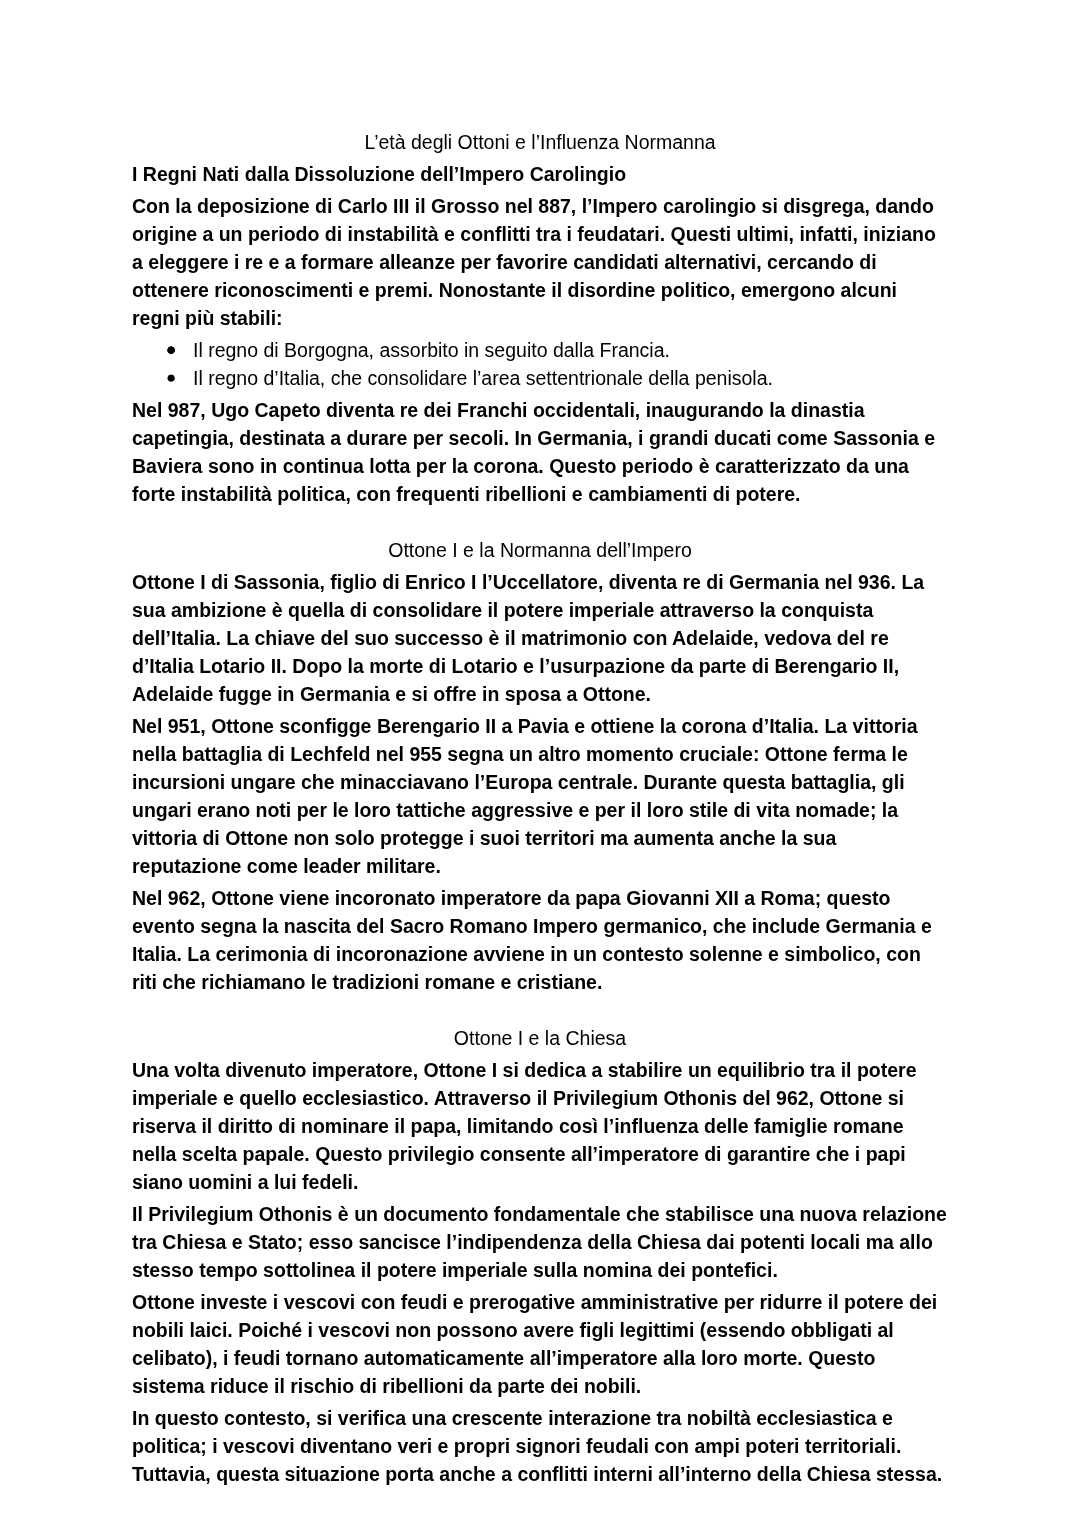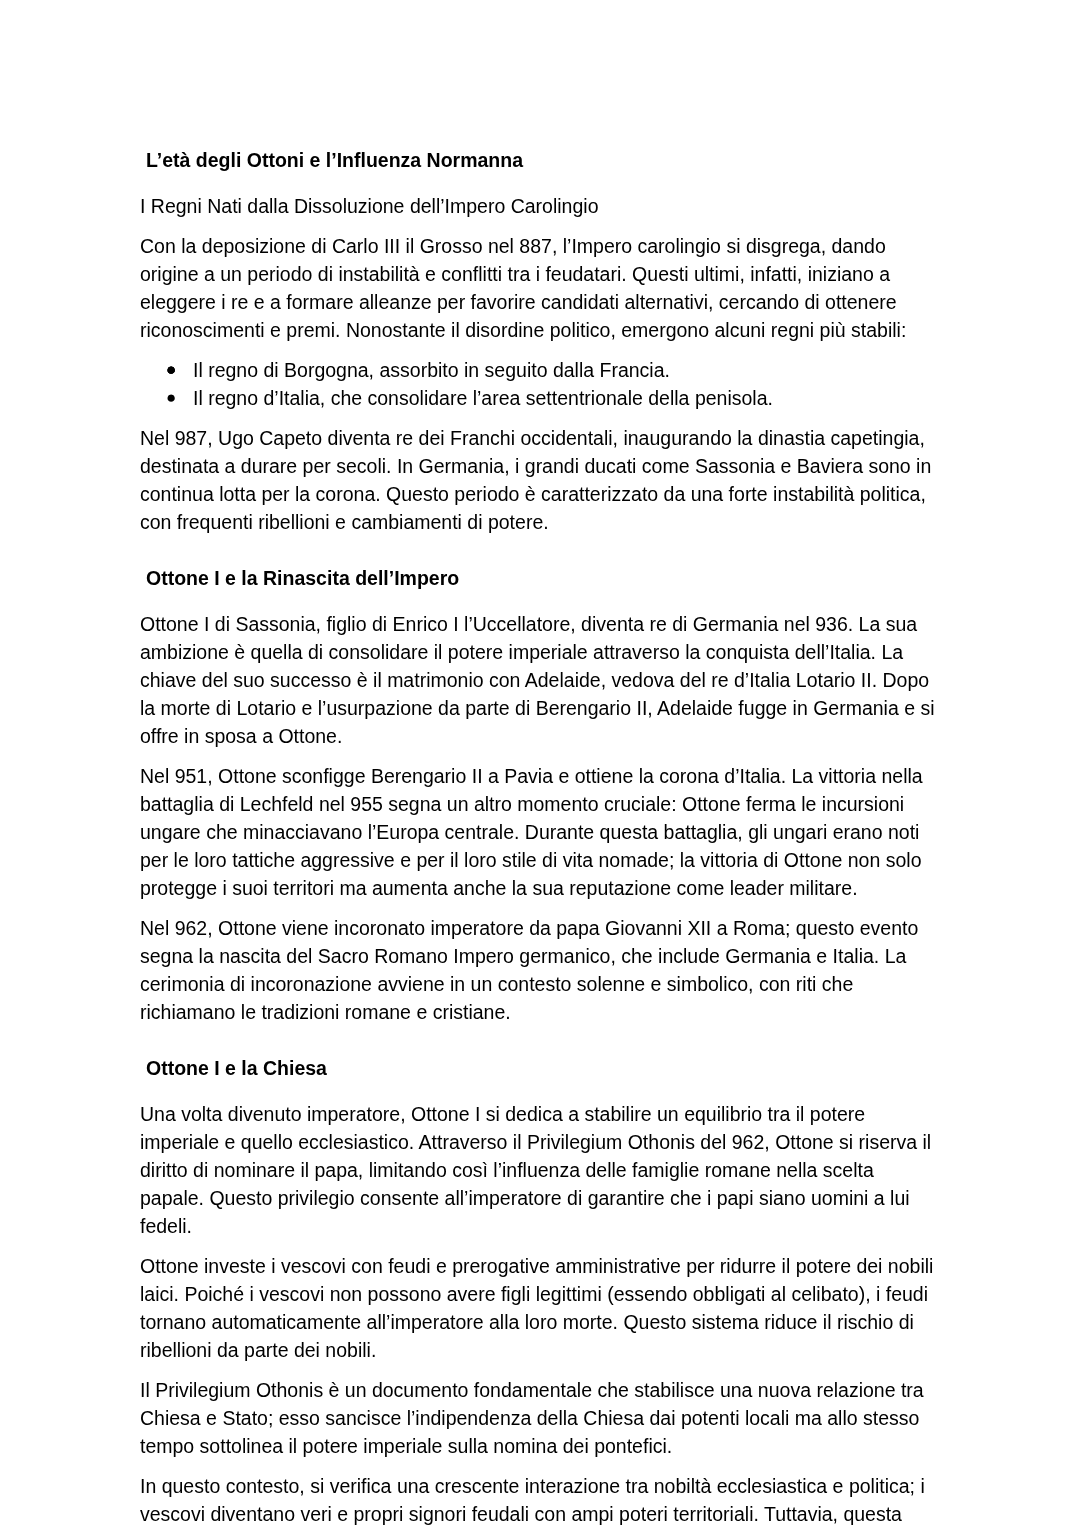--- a/index.html
+++ b/index.html
@@ -29,28 +29,29 @@
   }
   .section {
     margin: 0;
   }
   .section + .section {
     margin-top: 28px;
   }
   h2.heading {
     font-size: 19.5px;
     line-height: 28px;
-    font-weight: bold;
-    margin: 18px;
+    font-weight: normal;
+    margin: 0;
     padding: 0;
+    text-align: center;
   }
   p.para {
-    margin: 12px;
+    margin: 4px;
     padding: 0;
-    font-weight: normal;
+    font-weight: bold;
   }
   ul.bullets {
     list-style: none;
     margin: 0;
     padding: 0;
   }
   ul.bullets li {
     position: relative;
     padding-left: 65px;
     margin: 0;
@@ -87,28 +88,28 @@
         </li>
         <li>
           <span class="dot">●</span>
           <span>Il regno d’Italia, che consolidare l’area settentrionale della penisola.</span>
         </li>
       </ul>
       <p class="para">Nel 987, Ugo Capeto diventa re dei Franchi occidentali, inaugurando la dinastia capetingia, destinata a durare per secoli. In Germania, i grandi ducati come Sassonia e Baviera sono in continua lotta per la corona. Questo periodo è caratterizzato da una forte instabilità politica, con frequenti ribellioni e cambiamenti di potere.</p>
     </div>
 
     <div class="section">
-      <h2 class="heading">Ottone I e la Rinascita dell’Impero</h2>
+      <h2 class="heading">Ottone I e la Normanna dell’Impero</h2>
       <p class="para">Ottone I di Sassonia, figlio di Enrico I l’Uccellatore, diventa re di Germania nel 936. La sua ambizione è quella di consolidare il potere imperiale attraverso la conquista dell’Italia. La chiave del suo successo è il matrimonio con Adelaide, vedova del re d’Italia Lotario II. Dopo la morte di Lotario e l’usurpazione da parte di Berengario II, Adelaide fugge in Germania e si offre in sposa a Ottone.</p>
       <p class="para">Nel 951, Ottone sconfigge Berengario II a Pavia e ottiene la corona d’Italia. La vittoria nella battaglia di Lechfeld nel 955 segna un altro momento cruciale: Ottone ferma le incursioni ungare che minacciavano l’Europa centrale. Durante questa battaglia, gli ungari erano noti per le loro tattiche aggressive e per il loro stile di vita nomade; la vittoria di Ottone non solo protegge i suoi territori ma aumenta anche la sua reputazione come leader militare.</p>
       <p class="para">Nel 962, Ottone viene incoronato imperatore da papa Giovanni XII a Roma; questo evento segna la nascita del Sacro Romano Impero germanico, che include Germania e Italia. La cerimonia di incoronazione avviene in un contesto solenne e simbolico, con riti che richiamano le tradizioni romane e cristiane.</p>
     </div>
 
     <div class="section">
       <h2 class="heading">Ottone I e la Chiesa</h2>
       <p class="para">Una volta divenuto imperatore, Ottone I si dedica a stabilire un equilibrio tra il potere imperiale e quello ecclesiastico. Attraverso il Privilegium Othonis del 962, Ottone si riserva il diritto di nominare il papa, limitando così l’influenza delle famiglie romane nella scelta papale. Questo privilegio consente all’imperatore di garantire che i papi siano uomini a lui fedeli.</p>
+      <p class="para">Il Privilegium Othonis è un documento fondamentale che stabilisce una nuova relazione tra Chiesa e Stato; esso sancisce l’indipendenza della Chiesa dai potenti locali ma allo stesso tempo sottolinea il potere imperiale sulla nomina dei pontefici.</p>
       <p class="para">Ottone investe i vescovi con feudi e prerogative amministrative per ridurre il potere dei nobili laici. Poiché i vescovi non possono avere figli legittimi (essendo obbligati al celibato), i feudi tornano automaticamente all’imperatore alla loro morte. Questo sistema riduce il rischio di ribellioni da parte dei nobili.</p>
-      <p class="para">Il Privilegium Othonis è un documento fondamentale che stabilisce una nuova relazione tra Chiesa e Stato; esso sancisce l’indipendenza della Chiesa dai potenti locali ma allo stesso tempo sottolinea il potere imperiale sulla nomina dei pontefici.</p>
       <p class="para">In questo contesto, si verifica una crescente interazione tra nobiltà ecclesiastica e politica; i vescovi diventano veri e propri signori feudali con ampi poteri territoriali. Tuttavia, questa situazione porta anche a conflitti interni all’interno della Chiesa stessa.</p>
     </div>
 
   </div>
 </div>
 
 </body></html>

